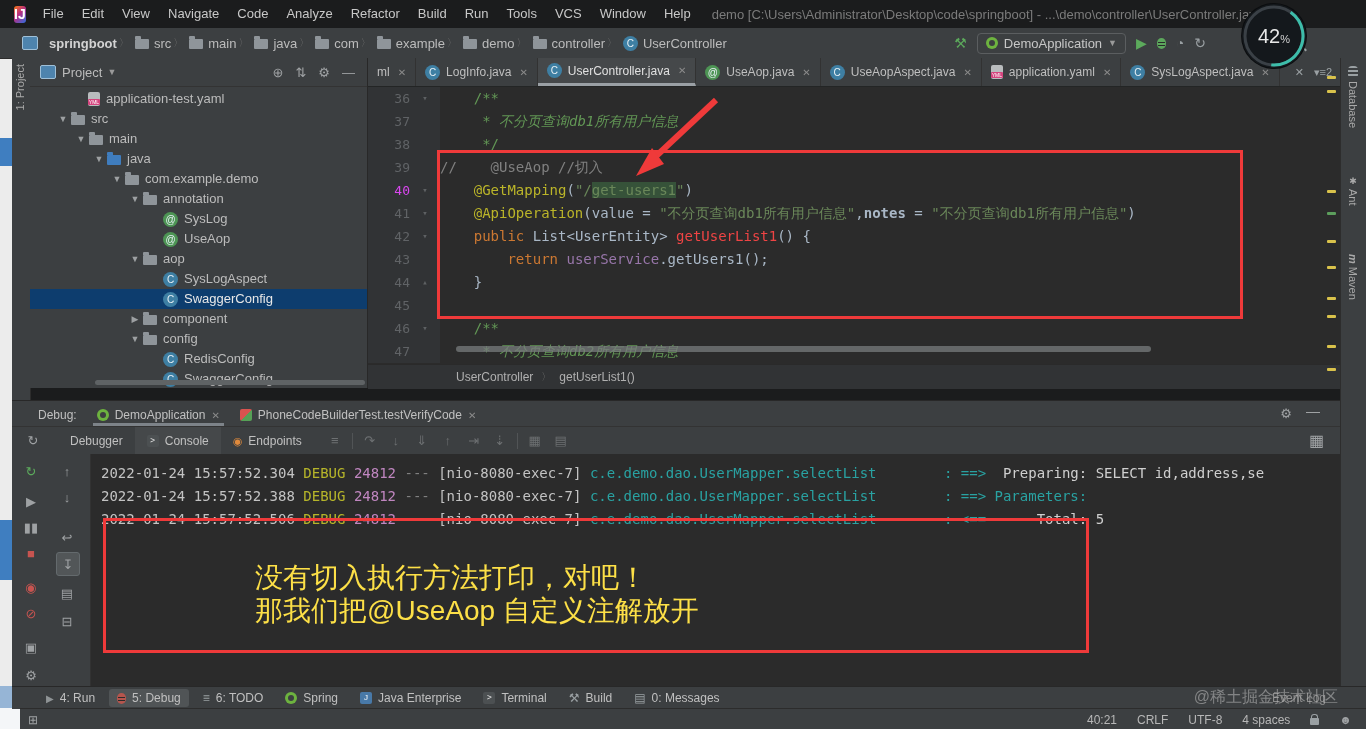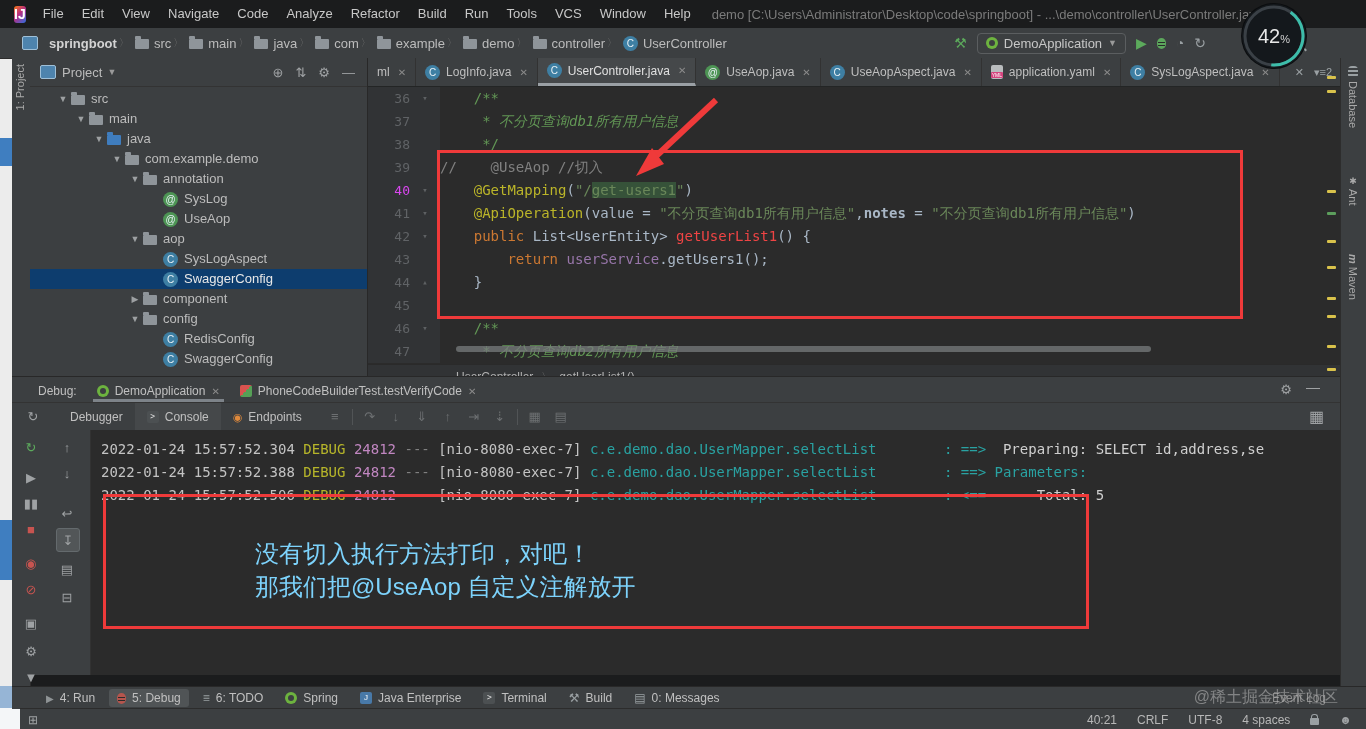--- a/index.html
+++ b/index.html
@@ -92,23 +92,23 @@
   .gfold{width:30px;text-align:center;color:#5e6163;font-size:9px}
   .doc{color:#629755}.doc-i{color:#629755;font-style:italic}
   .lc{color:#808080}.an{color:#bbb529}.str{color:#6a8759}.kw{color:#cc7832}
   .mth{color:#ef4444}.fld{color:#9876aa}.pl{color:#a9b7c6}.b{font-weight:bold}
   .hl{background:#365239}
   #crumbs2{position:absolute;left:0;right:0;top:306px;height:24px;background:#313335;display:flex;align-items:center;
            padding-left:88px;font-size:12px;color:#b0b0b0;gap:8px;border-top:1px solid #2a2a2a}
   .stripe-mark{position:absolute;width:9px;height:3px;border-radius:1px}
   
   .red-box{position:absolute;border:3px solid #ef3a3a;background:transparent;z-index:40}
-  .red-text{font-size:24px;color:#7dd3fc;line-height:33px;white-space:nowrap}
-  
-  #debug{left:12px;top:376px;width:1328px;height:298px;background:#3c3f41;border-top:1px solid #282828}
+  .red-text{font-size:28px;color:#fde047;line-height:33px;white-space:nowrap}
+  
+  #debug{left:12px;top:400px;width:1328px;height:298px;background:#3c3f41;border-top:1px solid #282828}
   #dbg-head{height:25px;display:flex;align-items:flex-end;font-size:12px;color:#c0c0c0}
   #dbg-label{margin:0 10px 4px 26px}
   .dtab{display:flex;align-items:center;gap:6px;padding:0 10px 4px 10px;position:relative}
   .dtab .x{color:#8b8b8b;font-size:10px}
   .dtab.active::after{content:"";position:absolute;left:6px;right:6px;bottom:0;height:3px;background:#7d8389}
   #dbg-gear{position:absolute;right:48px;top:5px;color:#9fa2a4;font-size:13px}
   #dbg-min{position:absolute;right:20px;top:2px;color:#9fa2a4;font-size:14px}
   #dbg-tools{height:27px;display:flex;align-items:center;border-top:1px solid #333;border-bottom:1px solid #333;padding-left:10px}
   .vtab{display:flex;align-items:center;gap:6px;font-size:12px;color:#c0c0c0;padding:0 12px;height:100%;line-height:26px}
   .vtab.active{border-bottom:2px solid #7d8389;background:#45484a}
@@ -258,20 +258,24 @@
     <span>Project</span>
     <span class="caret">▼</span>
     <span id="pj-actions">
       <span>⊕</span>
       <span>⇅</span>
       <span>⚙</span>
       <span>—</span>
     </span>
   </div>
   <div class="tree" id="tree">
+      <div class="trow" style="padding-left: 58px;">
+        <span class="ic-yaml ticon"></span>
+        <span class="tlabel">application-test.yaml</span>
+      </div>
       <div class="trow" style="padding-left: 25px;">
         <span class="tarrow">▼</span>
         <span class="ic-folder ticon"></span>
         <span class="tlabel">src</span>
       </div>
       <div class="trow" style="padding-left: 43px;">
         <span class="tarrow">▼</span>
         <span class="ic-folder ticon"></span>
         <span class="tlabel">main</span>
       </div>

